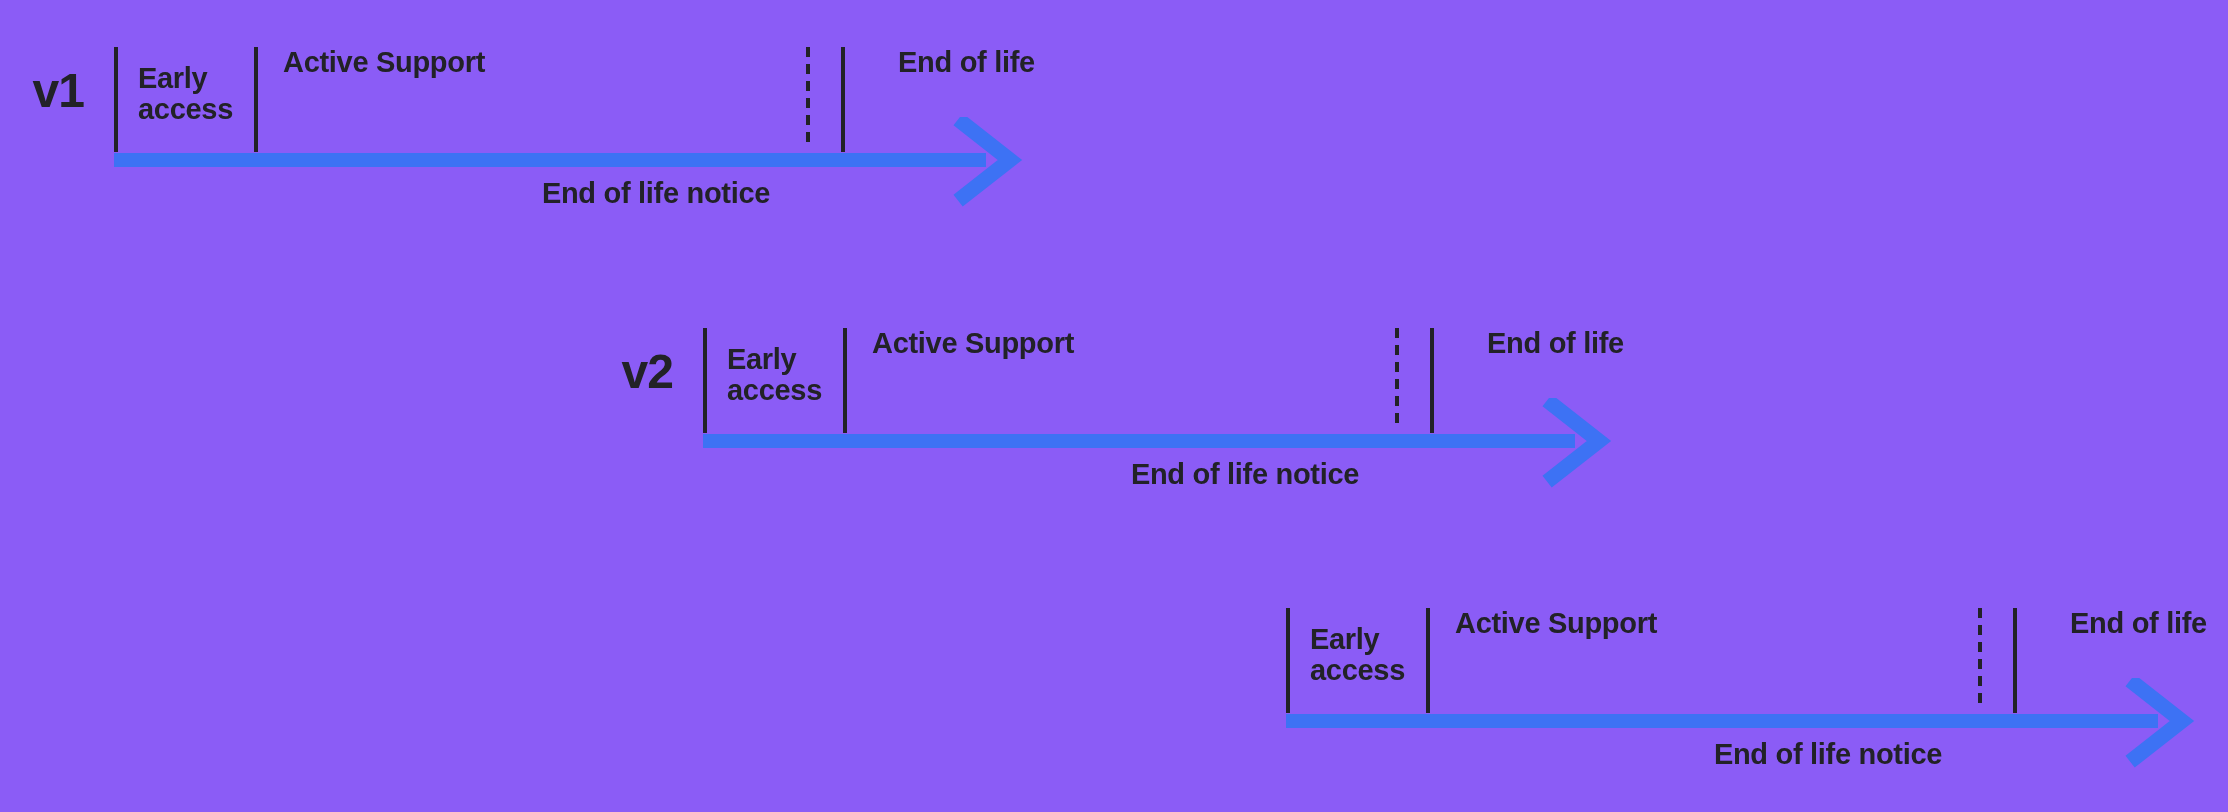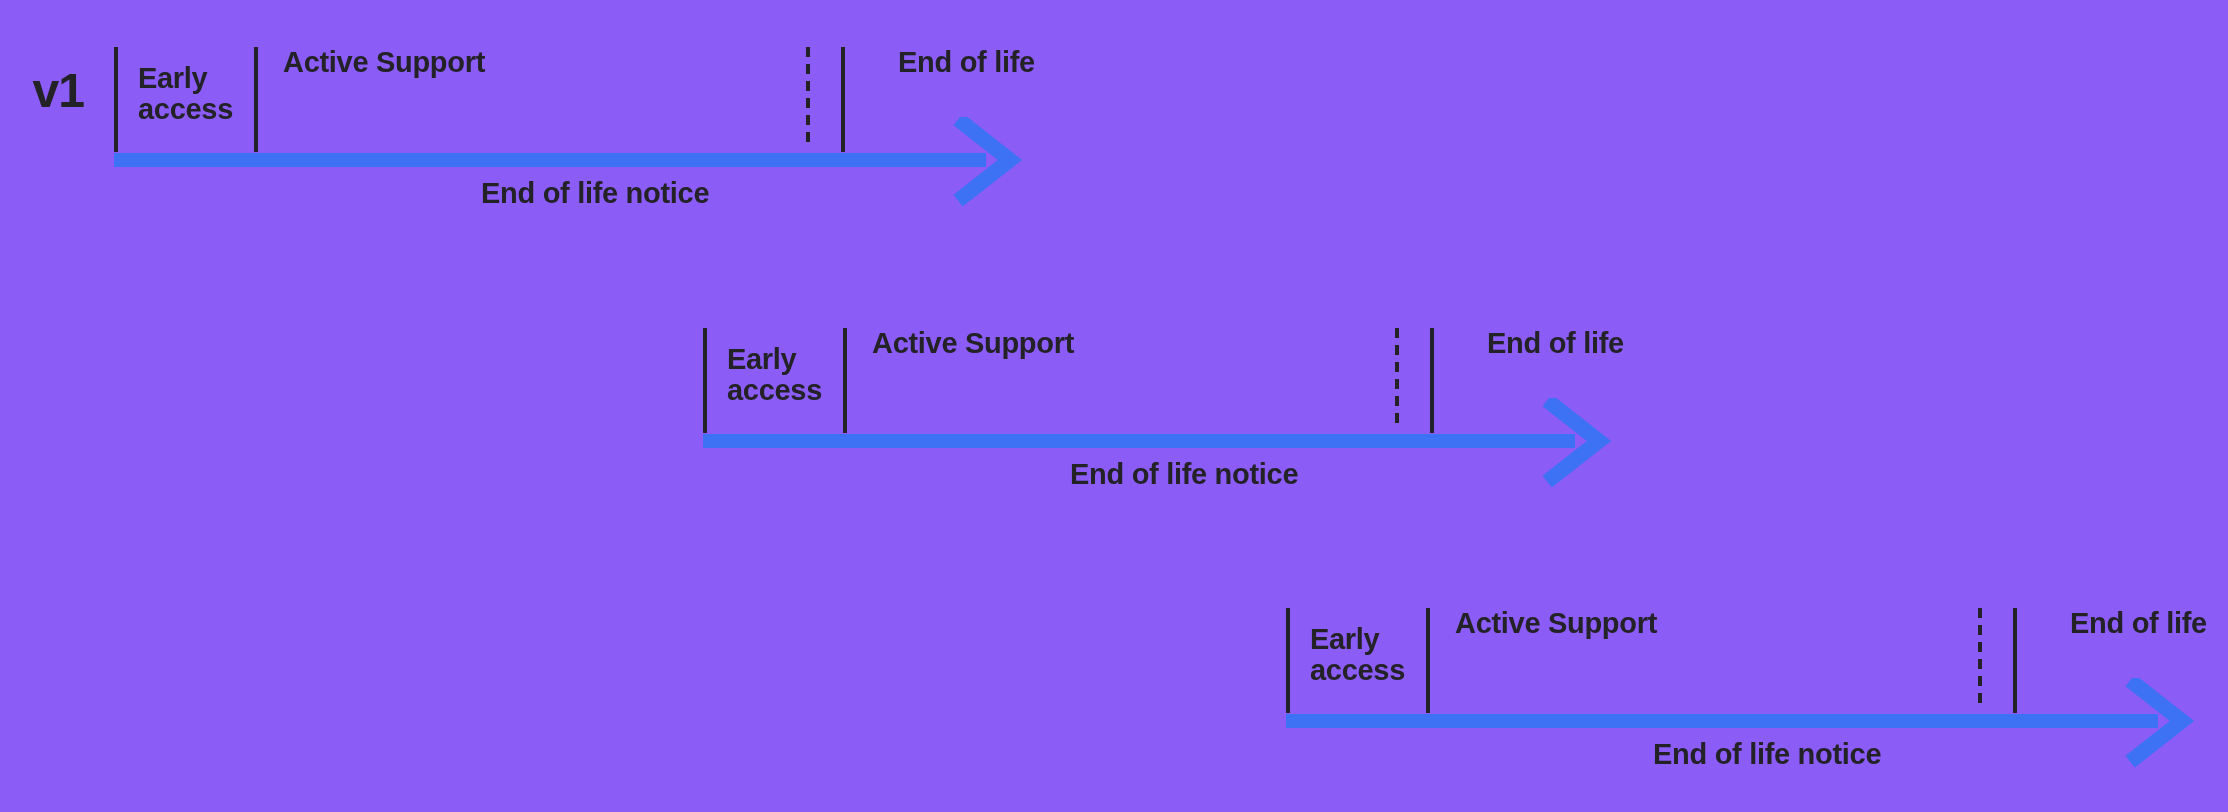--- a/index.html
+++ b/index.html
@@ -69,24 +69,24 @@
   }
   .label.early {
     left: 24px;
     width: 112px;
     white-space: normal;
     margin-top: 16px;
   }
   .label.active { left: 169px; }
   .label.eol    { left: 784px; }
   .label.notice {
-    left: 367px;
+    left: 382px;
     top: 131px;
     width: 320px;
-    text-align: left;
+    text-align: center;
   }
 
   .arrow {
     position: absolute;
     left: 0;
     top: 70px;
     width: 930px;
     height: 95px;
     display: block;
   }
@@ -110,20 +110,21 @@
     <div class="label active">Active Support</div>
     <div class="label eol">End of life</div>
     <div class="label notice">End of life notice</div>
     <svg class="arrow" viewBox="0 0 930 95">
       <line class="stroke" x1="0" y1="43" x2="872" y2="43" stroke-width="14"></line>
       <polyline class="stroke" points="850,7 896,43 850,79" stroke-width="15" stroke-linecap="square" stroke-linejoin="miter"></polyline>
     </svg>
   </div>
 
   <div class="row r2">
+    <div class="version">v2</div>
     <div class="tick t-start"></div>
     <div class="tick t-ga"></div>
     <div class="tick t-notice"></div>
     <div class="tick t-eol"></div>
     <div class="label early">Early access</div>
     <div class="label active">Active Support</div>
     <div class="label eol">End of life</div>
     <div class="label notice">End of life notice</div>
     <svg class="arrow" viewBox="0 0 930 95">
       <line class="stroke" x1="0" y1="43" x2="872" y2="43" stroke-width="14"></line>

